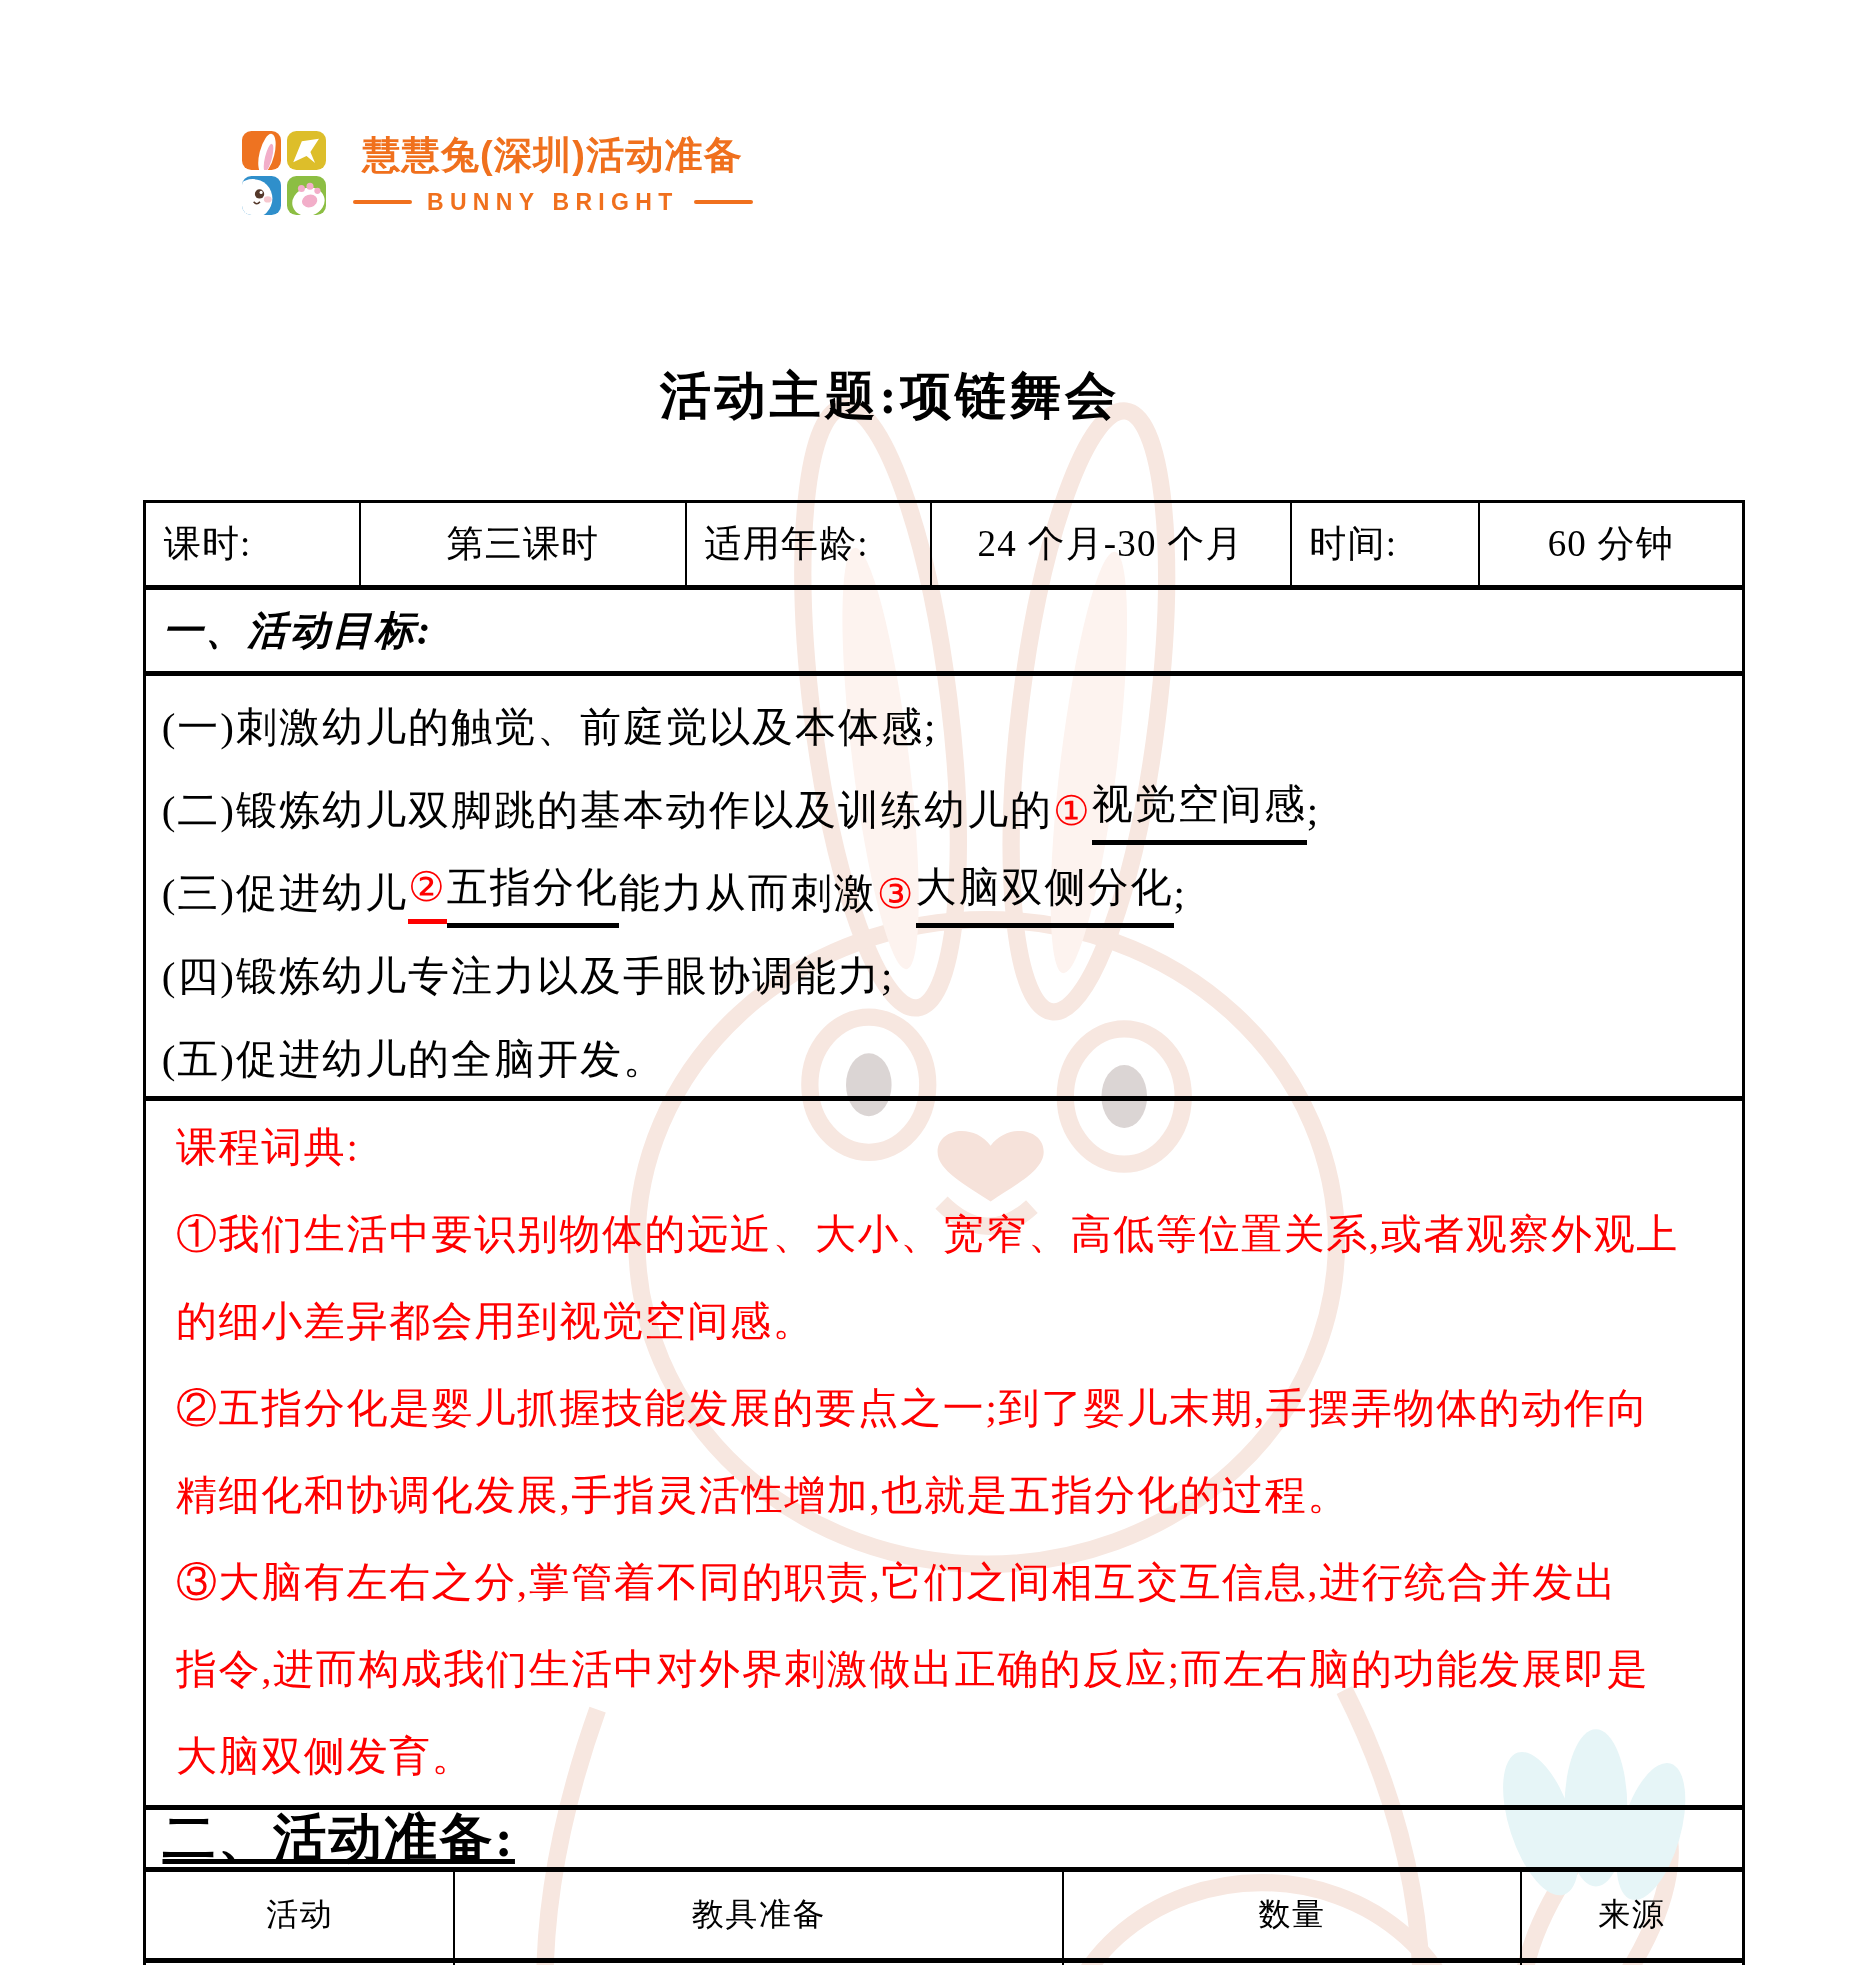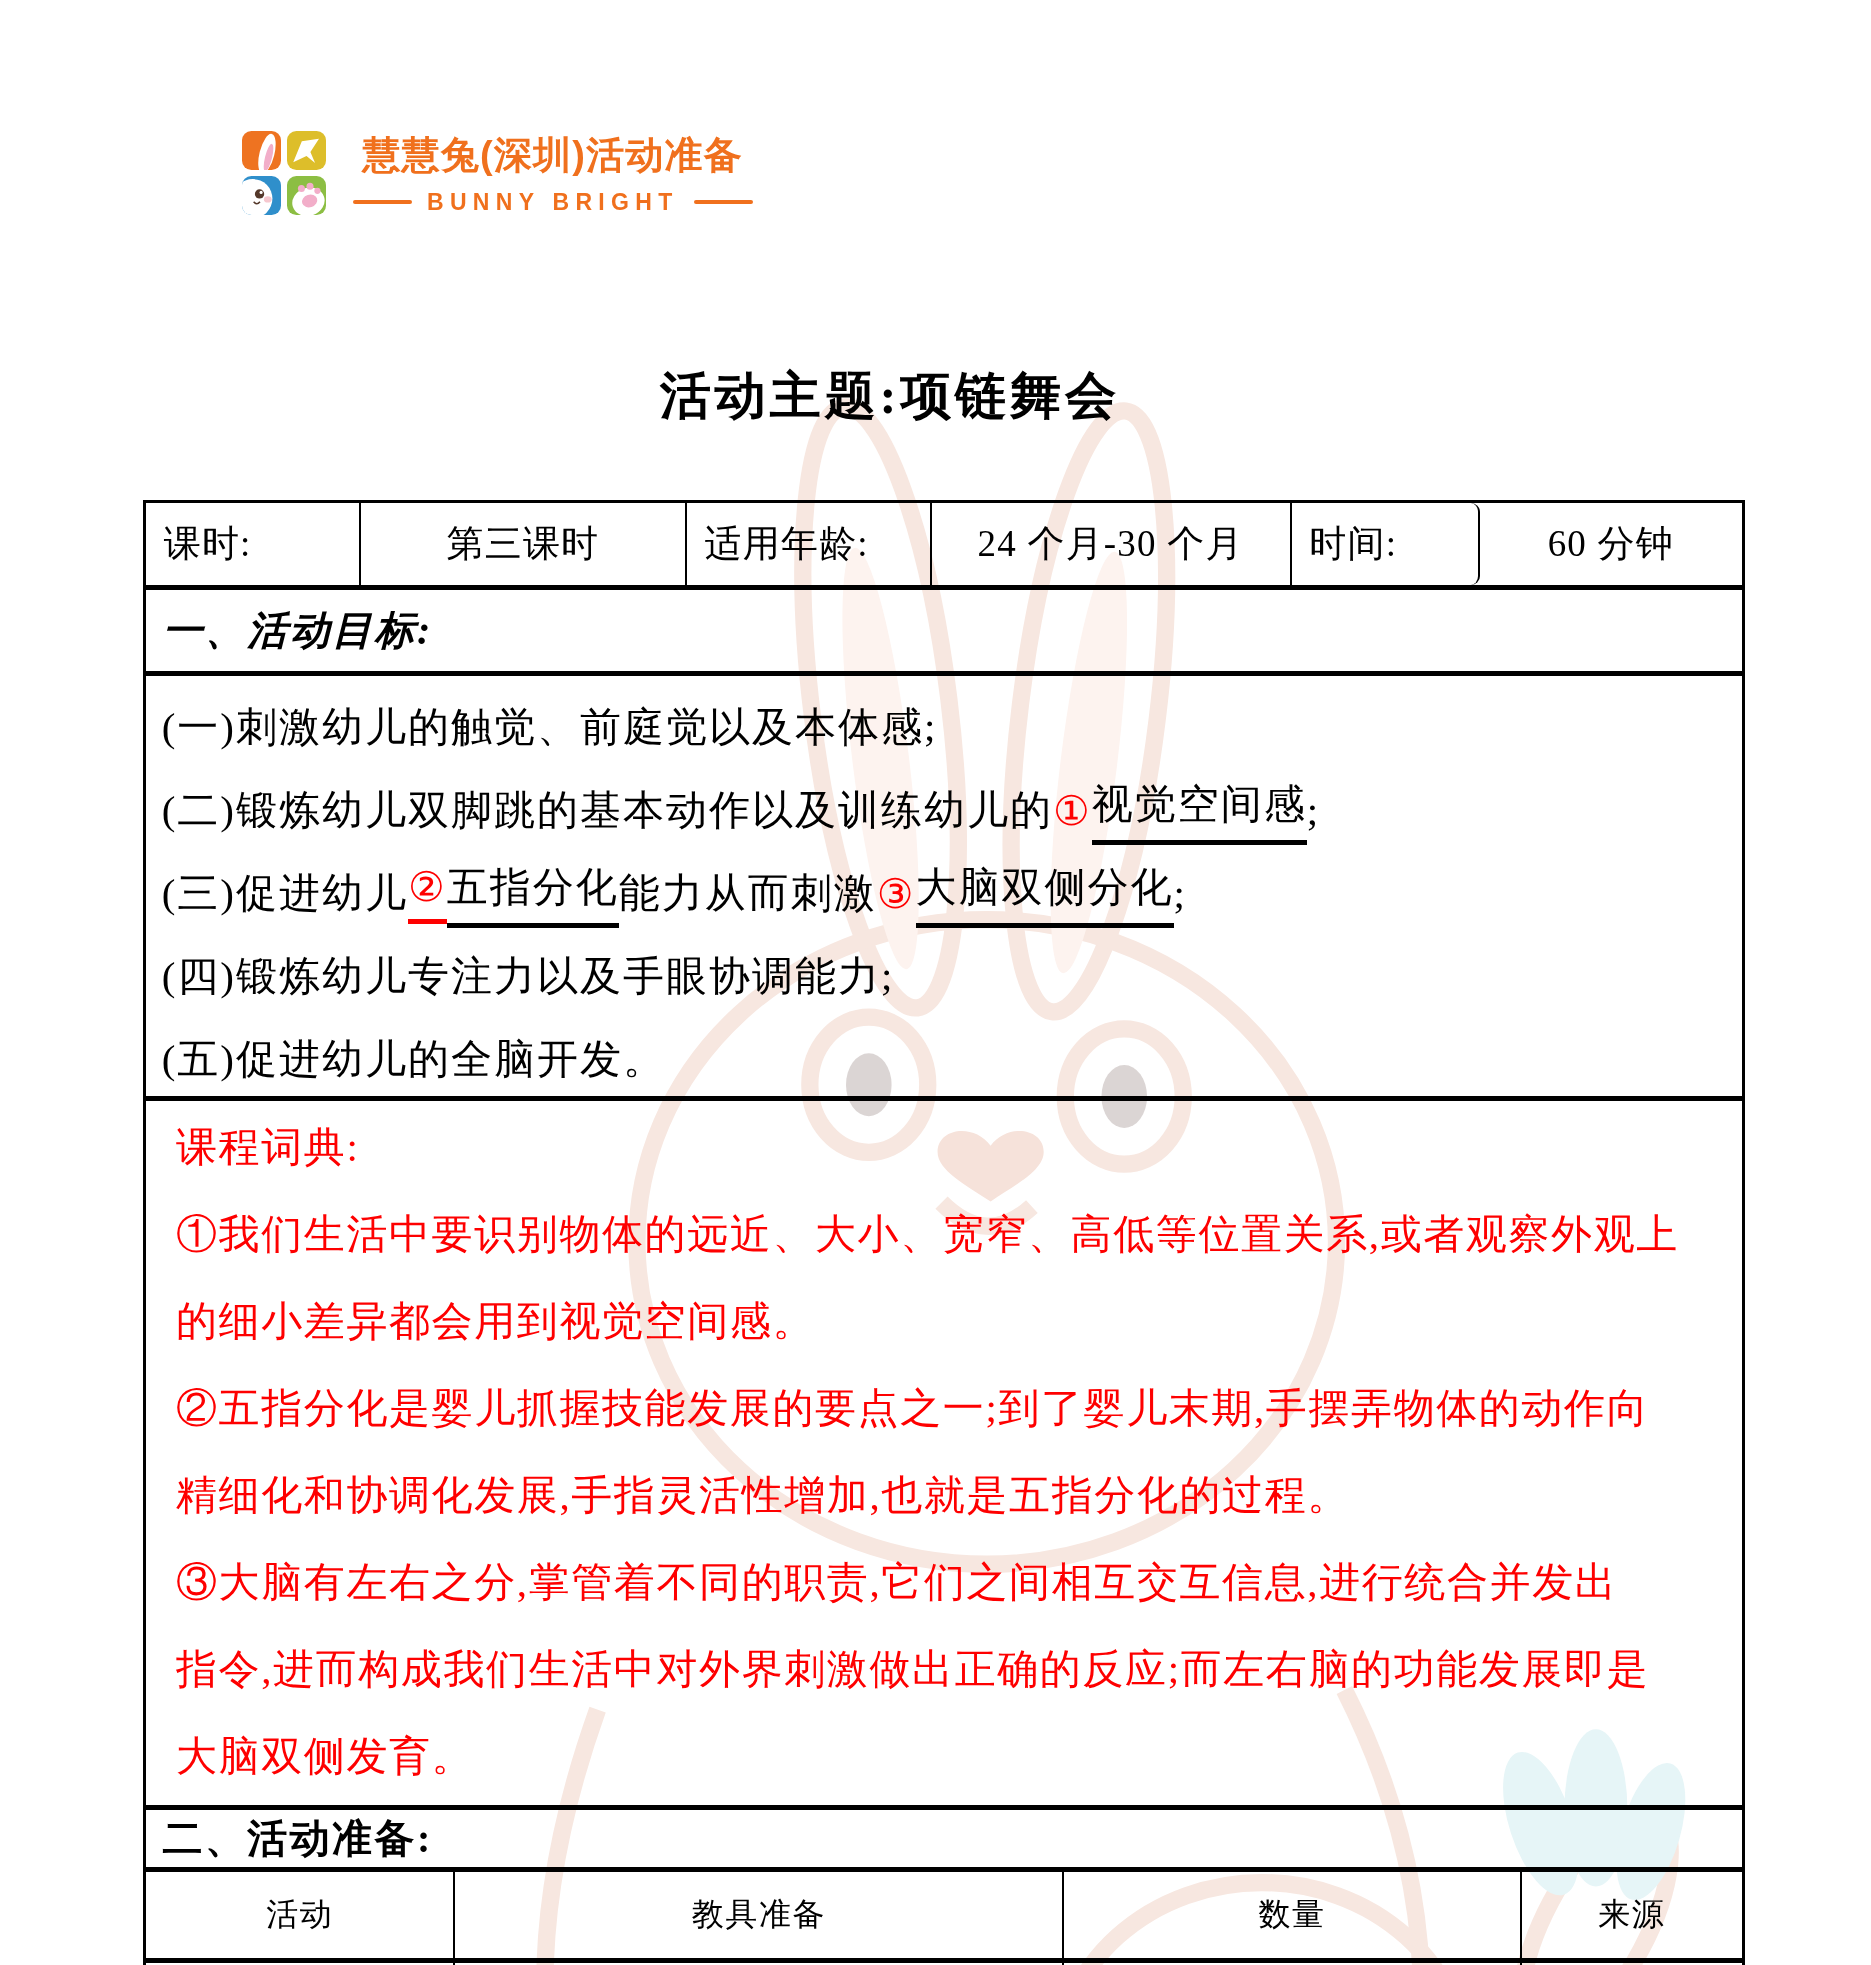--- a/index.html
+++ b/index.html
@@ -28,35 +28,35 @@
   .doc{position:absolute; left:143px; top:500px; width:1602px; box-sizing:border-box;
        border:3.5px solid #000; border-bottom-width:6.7px; background:transparent;}
   .sect{box-sizing:border-box; border-bottom:5.5px solid #000; overflow:hidden;}
 
   .meta-row{display:flex; height:87px;}
   .meta-cell{box-sizing:border-box; border-right:2.4px solid #000; display:flex; align-items:center;
              justify-content:center; font-size:37px; letter-spacing:1.2px;}
   .meta-cell:last-child{border-right:none;}
   .meta-cell.lbl{justify-content:flex-start; padding-left:17.7px;}
   .w1{flex:0 0 13.47%;} .w2{flex:0 0 20.42%;} .w3{flex:0 0 15.34%;}
-  .w4{flex:0 0 22.55%;} .w5{flex:0 0 11.78%;border-radius:9px;} .w6{flex:1;}
+  .w4{flex:0 0 22.55%;} .w5{flex:0 0 11.78%;} .w6{flex:1;}
 
   .head-row{height:86px; display:flex; align-items:center; padding-left:16.5px;
             font-weight:bold; font-size:40px; letter-spacing:2.4px;font-style:italic;}
 
   .goals{height:425px; padding-top:10.2px;}
   .goal-line{height:83px; display:flex; align-items:center; padding-left:15.7px;
              font-size:41px; letter-spacing:2px; white-space:nowrap;}
 
   .dict{height:709px; padding-top:3.1px; color:#fe0000;}
   .dict-line{height:87px; display:flex; align-items:center; padding-left:30px;
              font-size:41px; letter-spacing:1.6px; white-space:nowrap;}
 
   .prep-label{height:62px; display:flex; align-items:center; padding-left:16.5px;
-              font-weight:bold; font-size:40px; letter-spacing:2.4px;}
+              font-weight:bold; font-size:53px; letter-spacing:2.4px;text-decoration:underline;}
 
   .prep{display:grid; grid-template-columns:19.39% 38.16% 28.64% 13.81%;
         grid-template-rows:91px 165px 87px 87px 84px;}
   .pcell{box-sizing:border-box; border-right:2.4px solid #000; border-bottom:5.5px solid #000;
          display:flex; align-items:center; justify-content:center; text-align:center;
          font-size:32px; letter-spacing:1.6px;}
   .pcell.colend{border-right:none;}
   .pcell.items2{flex-direction:column; justify-content:center; gap:20.4px;}
 
   .seg-red{color:#fe0000;}

